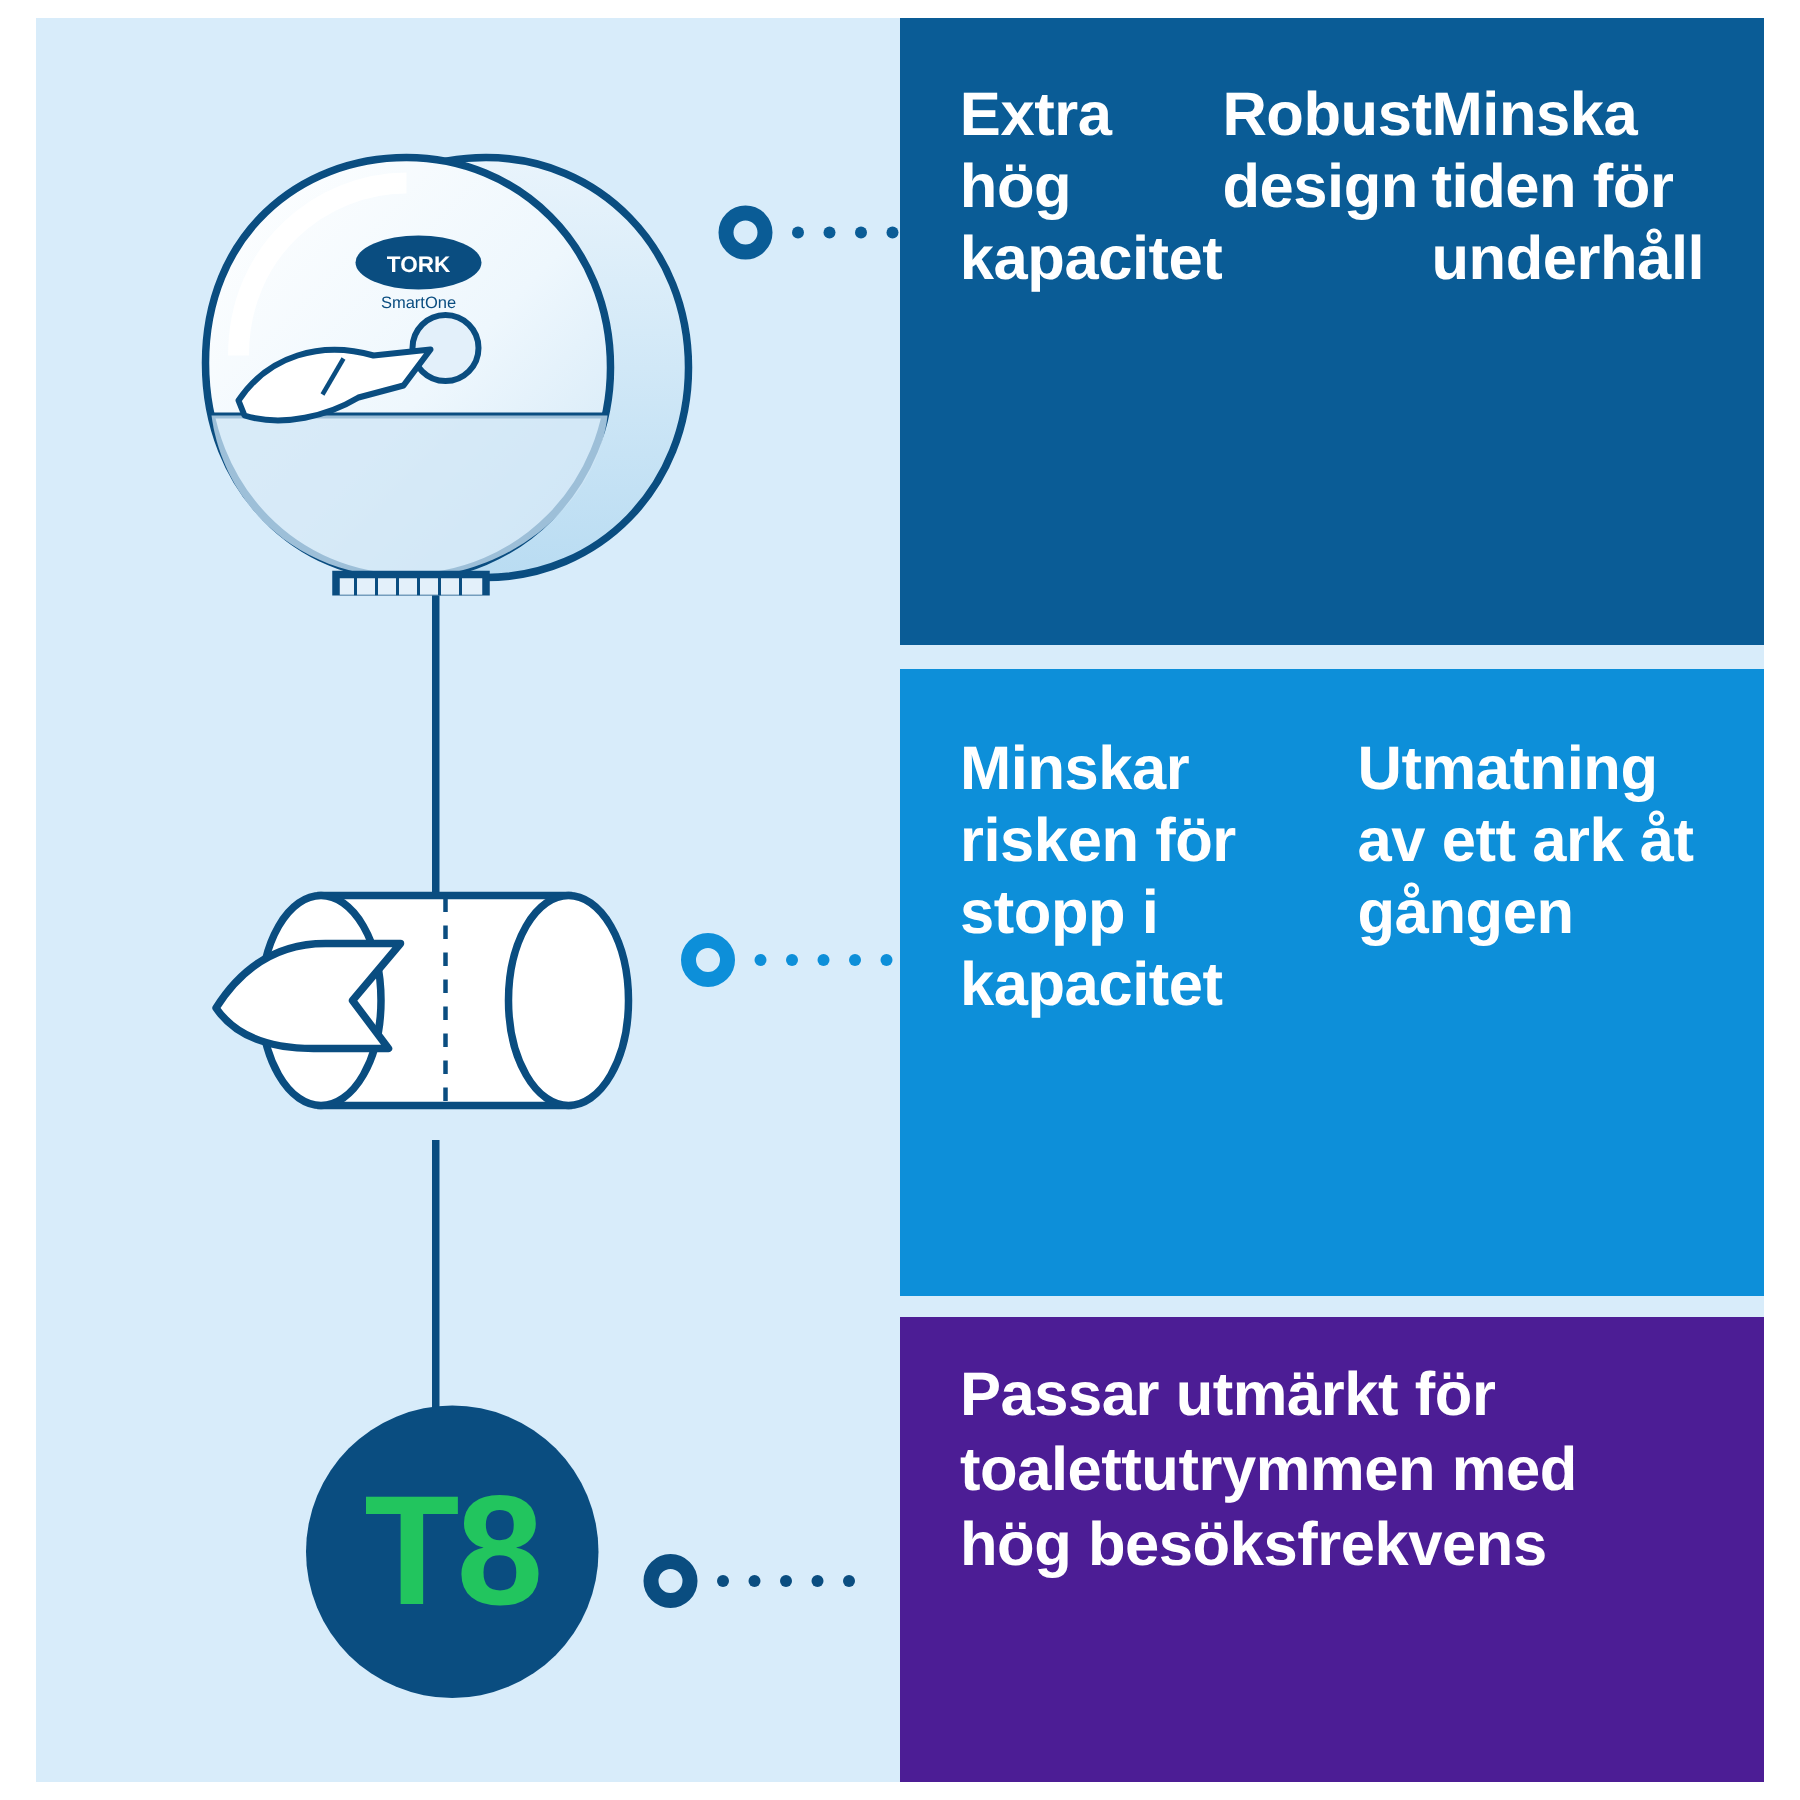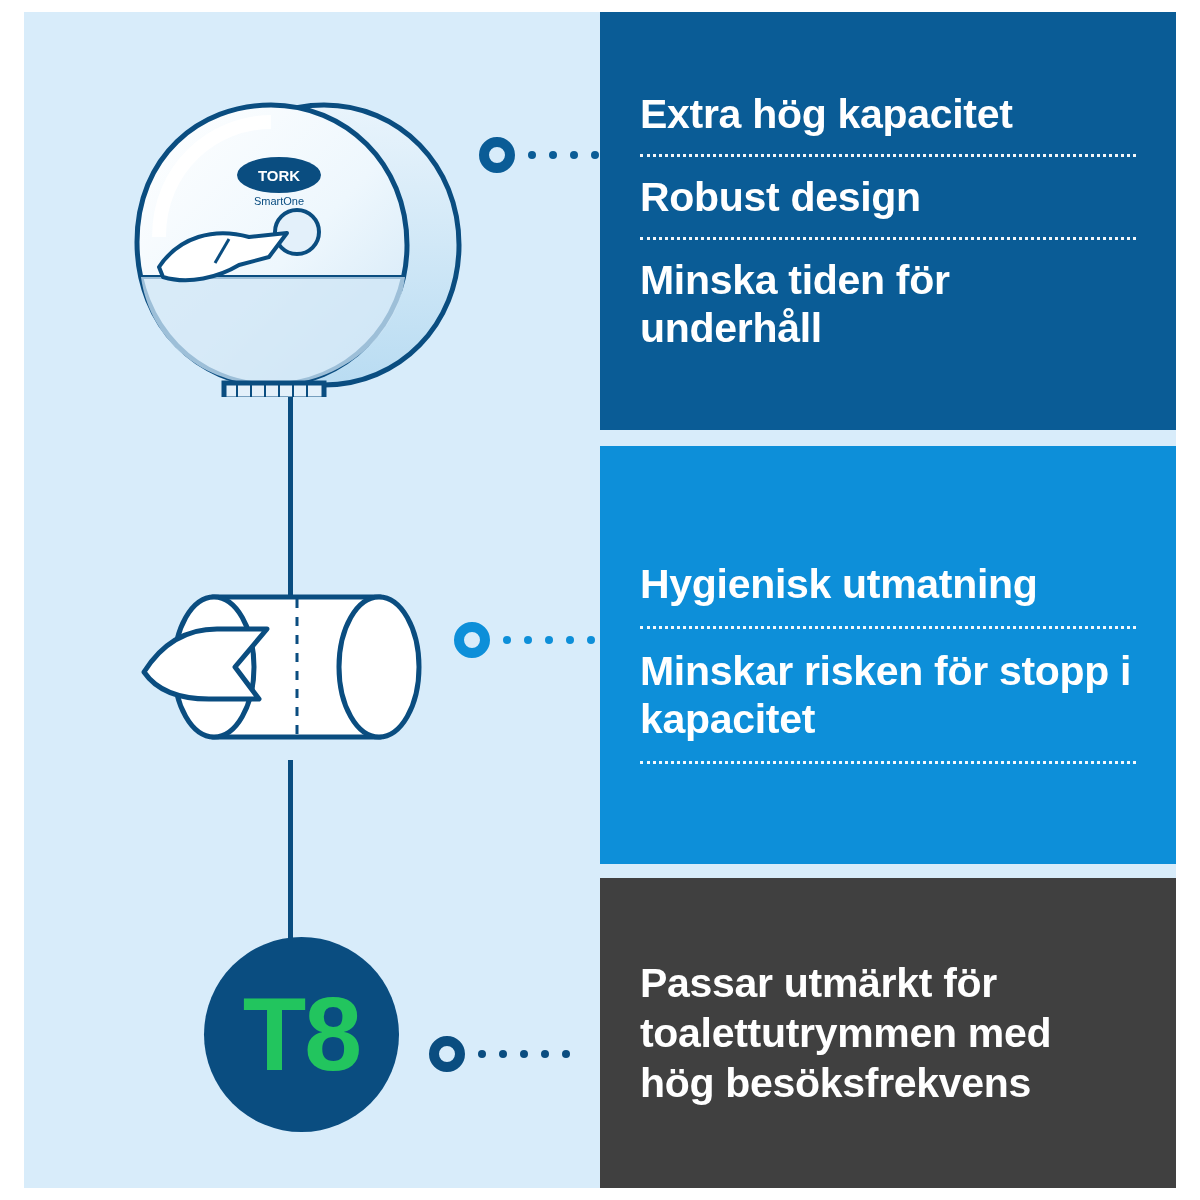--- a/index.html
+++ b/index.html
@@ -27,37 +27,37 @@
     overflow: hidden;
   }
   
   .panel {
     position: absolute;
     left: 576px;
     width: 576px;
     box-sizing: border-box;
     padding: 26px 40px 26px 40px;
     display: flex;
-    flex-direction: column;
+    flex-direction: row;
     justify-content: center;
   }
   #panel-1 {
     top: 0px;
     height: 418px;
     background: #0a5c96;
   }
   #panel-2 {
     top: 434px;
     height: 418px;
     background: #0d8fd9;
   }
   #panel-3 {
     top: 866px;
     height: 310px;
-    background: #404040;
+    background: #4c1d95;
   }
   .feature {
     color: #ffffff;
     font-weight: bold;
     letter-spacing: -0.3px;
   }
   #panel-1 .feature { font-size: 41px; line-height: 48px; }
   #panel-2 .feature { font-size: 41px; line-height: 48px; }
   #panel-3 .feature { font-size: 41px; line-height: 50px; }
   .f-pad-1 { padding: 14px 0 14px 0; }
@@ -229,24 +229,24 @@
 
     <div class="panel" id="panel-1">
       <div class="feature f-pad-1">Extra hög kapacitet</div>
       <div class="dotted-sep"></div>
       <div class="feature f-pad-1">Robust design</div>
       <div class="dotted-sep"></div>
       <div class="feature f-pad-1">Minska tiden för underhåll</div>
     </div>
 
     <div class="panel" id="panel-2">
-      <div class="feature f-pad-2">Hygienisk utmatning</div>
       <div class="dotted-sep"></div>
       <div class="feature f-pad-2">Minskar risken för stopp i kapacitet</div>
       <div class="dotted-sep"></div>
+      <div class="feature f-pad-2">Utmatning av ett ark åt gången</div>
     </div>
 
     <div class="panel" id="panel-3">
       <div class="feature f-pad-3">Passar utmärkt för toalettutrymmen med hög besöksfrekvens</div>
     </div>
 
   </div>
 </div>
 
 </body></html>

